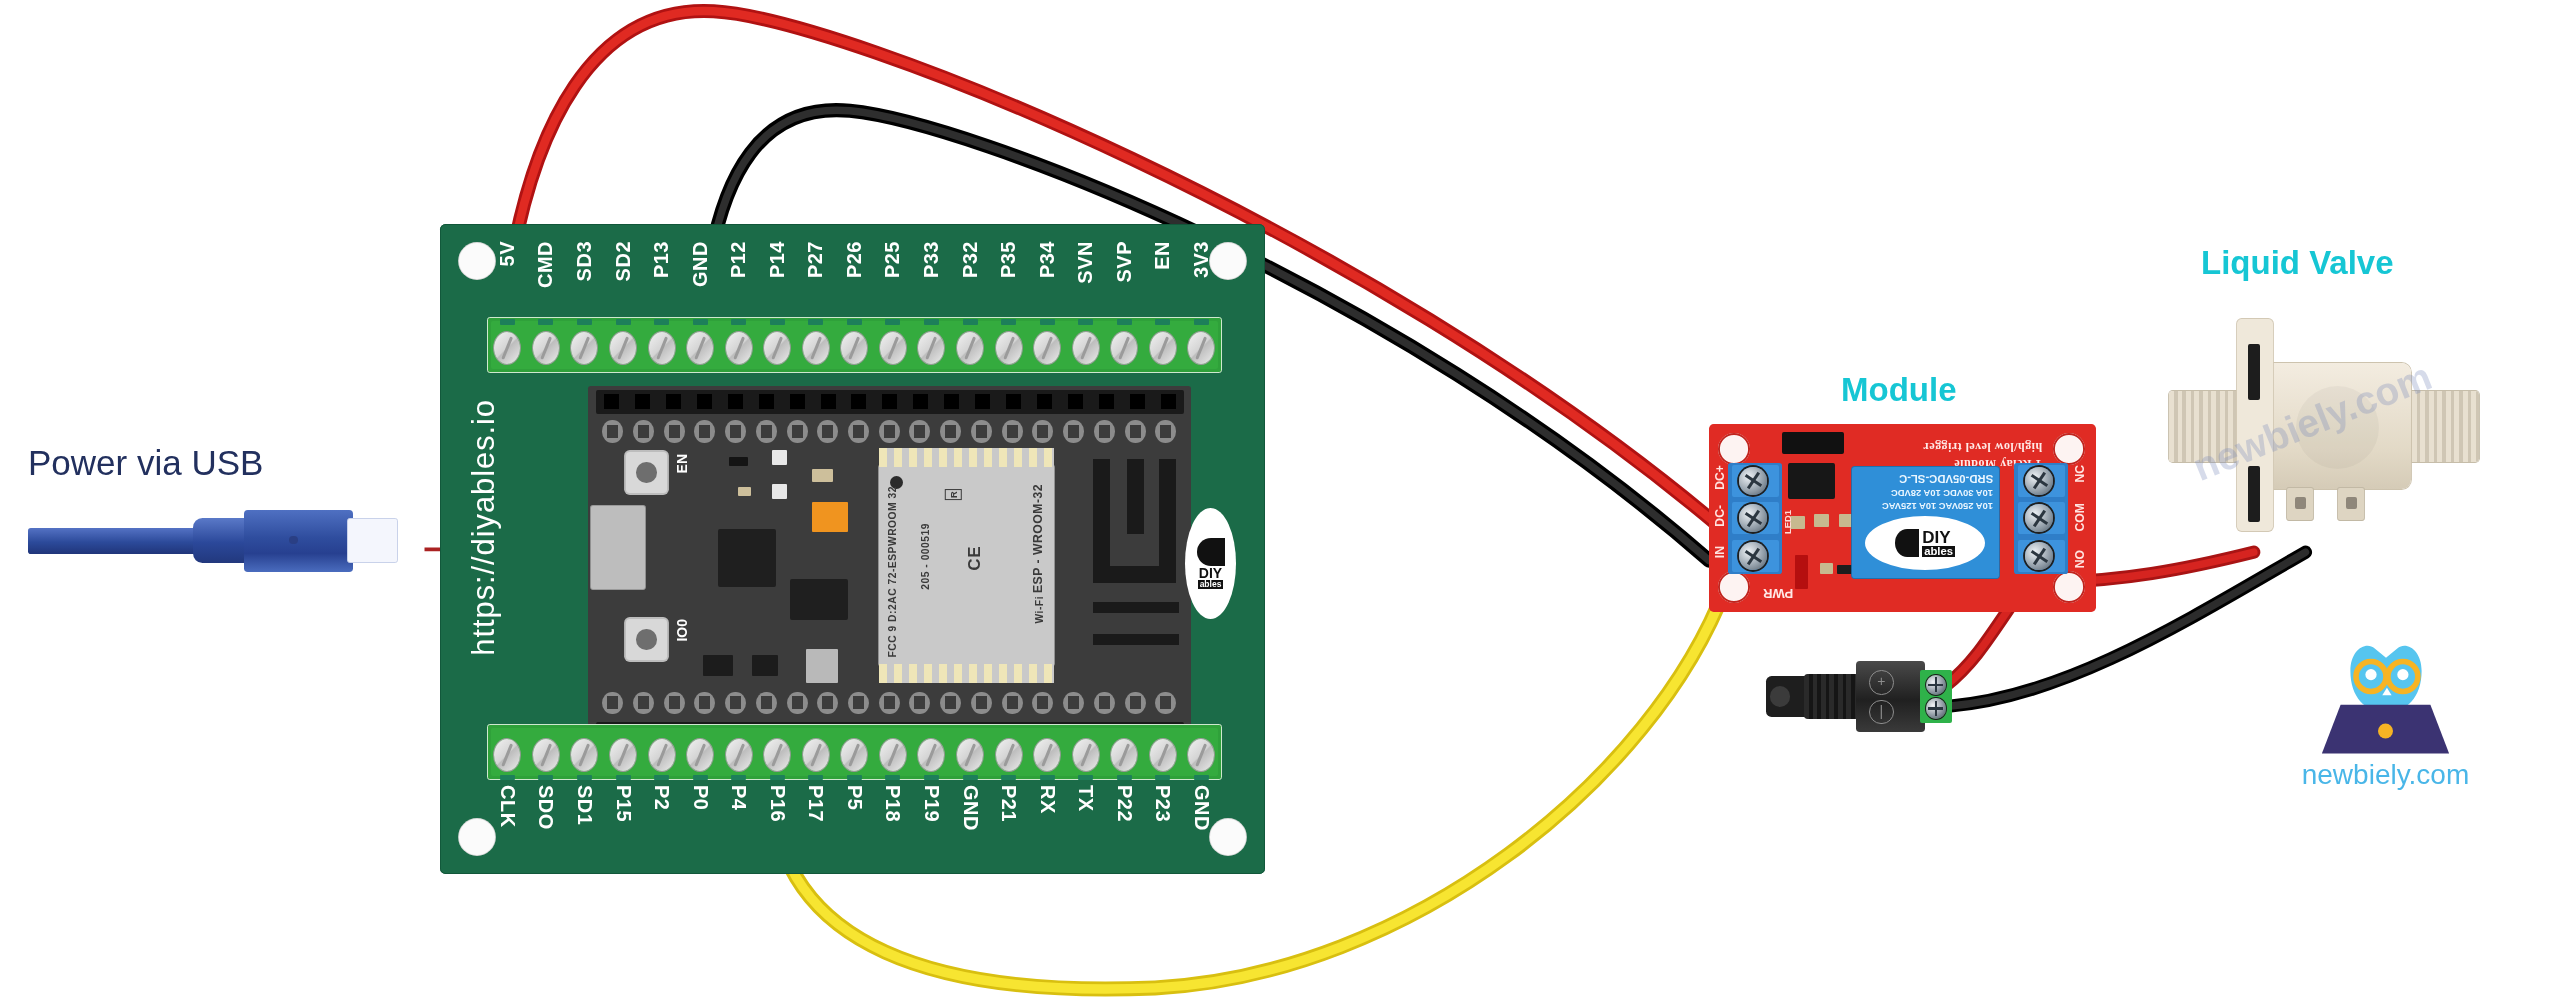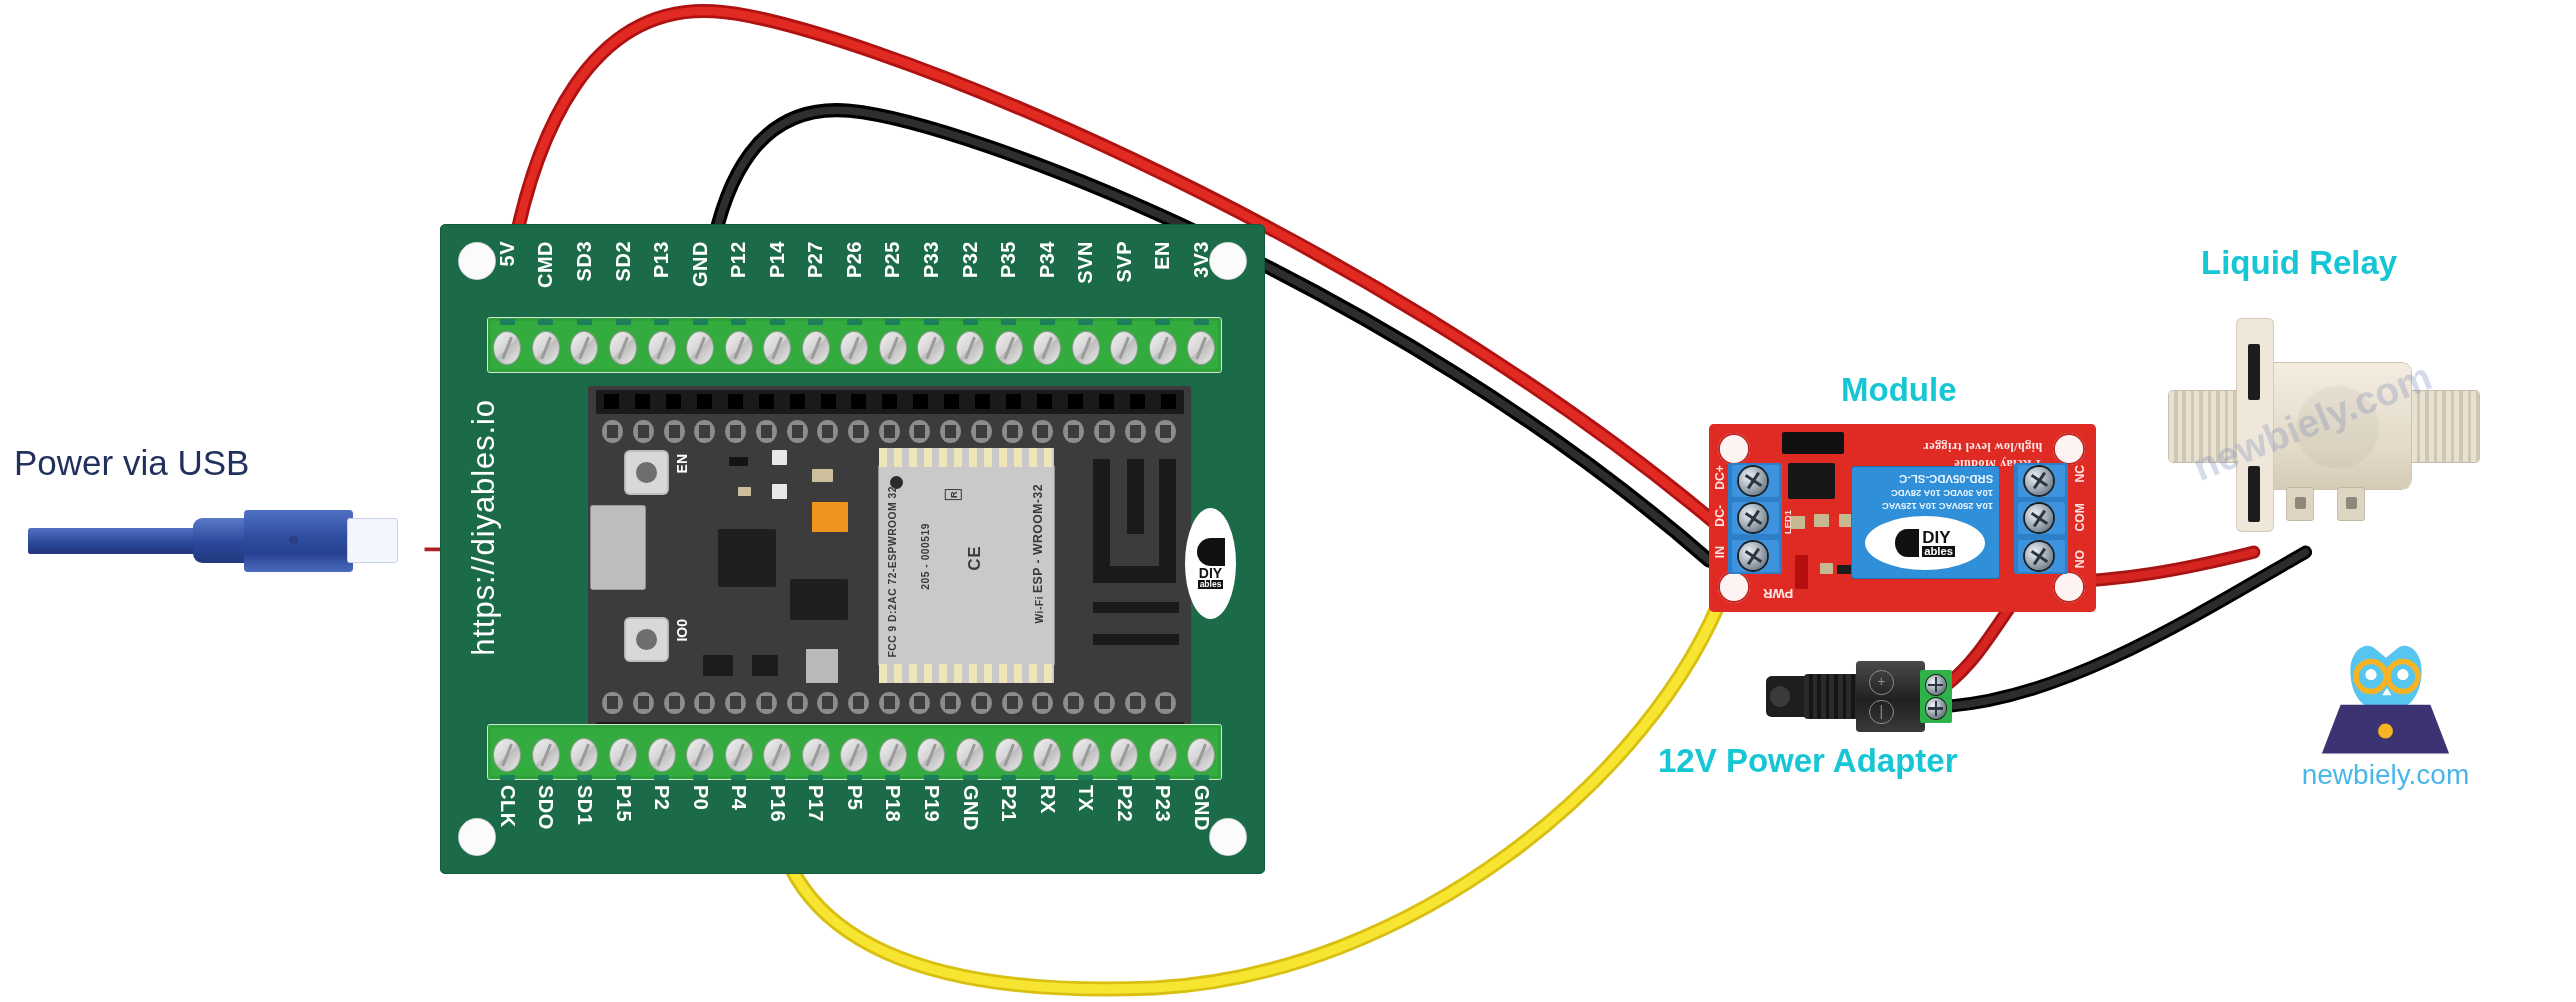--- a/index.html
+++ b/index.html
@@ -129,21 +129,21 @@
   .vspade::after{content:"";position:absolute;left:7.5px;top:9.4px;width:11.3px;height:11.3px;background:#8f877a;border-radius:1.9px;}
   #valve-wm{position:absolute;left:17px;top:90px;color:rgba(120,135,185,.30);font-size:39px;font-weight:bold;transform:rotate(-22deg);white-space:nowrap;}
 
   
   #nb-logo{left:2301px;top:639px;width:169px;height:150px;}
   #nb-owl{position:absolute;left:36px;top:0;width:98px;height:90px;}
   #nb-laptop{position:absolute;left:19px;top:62px;width:131px;height:58px;}
   #nb-text{position:absolute;left:0;top:120px;width:169px;text-align:center;color:#49b6e8;font-size:28px;font-weight:500;}
 
   
-  #cap-usb{left:14px;top:443px;color:#22305e;font-weight:400;font-size:35px;}
+  #cap-usb{left:28px;top:443px;color:#22305e;font-weight:400;font-size:35px;}
   #cap-relay{left:1841px;top:371px;font-size:33px;}
   #cap-valve{left:2201px;top:244px;font-size:33px;}
   #cap-adapter{left:1658px;top:742px;font-size:33px;}
 </style>
 </head>
 <body>
 
 <div id="stage">
 
   <svg id="wires" viewBox="0 0 2743 1067">
@@ -594,35 +594,34 @@
     <div class="grip"></div>
     <div class="body">
       <div class="sym" style="top:9.4px;">+</div>
       <div class="sym" style="top:39px;">|</div>
     </div>
     <div class="green">
       <div class="gs" style="top:4.7px;"></div>
       <div class="gs" style="top:28px;"></div>
     </div>
   </div>
-  <div class="lbl" id="cap-adapter">12V Power Adapter</div>
 
   <div class="abs" id="valve">
     <div class="vthread" style="left:0;"></div>
     <div class="vthread" style="right:0;"></div>
     <div id="vbody"></div>
     <div id="vstem">
       <div class="vslot" style="top:24.4px;"></div>
       <div class="vslot" style="top:147px;"></div>
     </div>
     <div class="vspade" style="left:118px;"></div>
     <div class="vspade" style="left:169px;"></div>
     <div id="valve-wm">newbiely.com</div>
   </div>
-  <div class="lbl" id="cap-valve">Liquid Relay</div>
+  <div class="lbl" id="cap-valve">Liquid Valve</div>
 
   <div class="abs" id="nb-logo">
     <svg id="nb-owl" viewBox="0 0 104 96">
       <path d="M14 34 C14 12 30 2 40 10 L52 20 L64 10 C74 2 90 12 90 34 C90 62 74 78 52 78 C30 78 14 62 14 34 Z" fill="#56c5ef"></path>
       <circle cx="36" cy="40" r="16" fill="none" stroke="#f6b424" stroke-width="6"></circle>
       <circle cx="70" cy="40" r="16" fill="none" stroke="#f6b424" stroke-width="6"></circle>
       <line x1="50" y1="40" x2="56" y2="40" stroke="#f6b424" stroke-width="6"></line>
       <circle cx="36" cy="38" r="6" fill="#ffffff"></circle>
       <circle cx="70" cy="38" r="6" fill="#ffffff"></circle>
       <polygon points="53,52 48,60 58,60" fill="#ffffff"></polygon>

